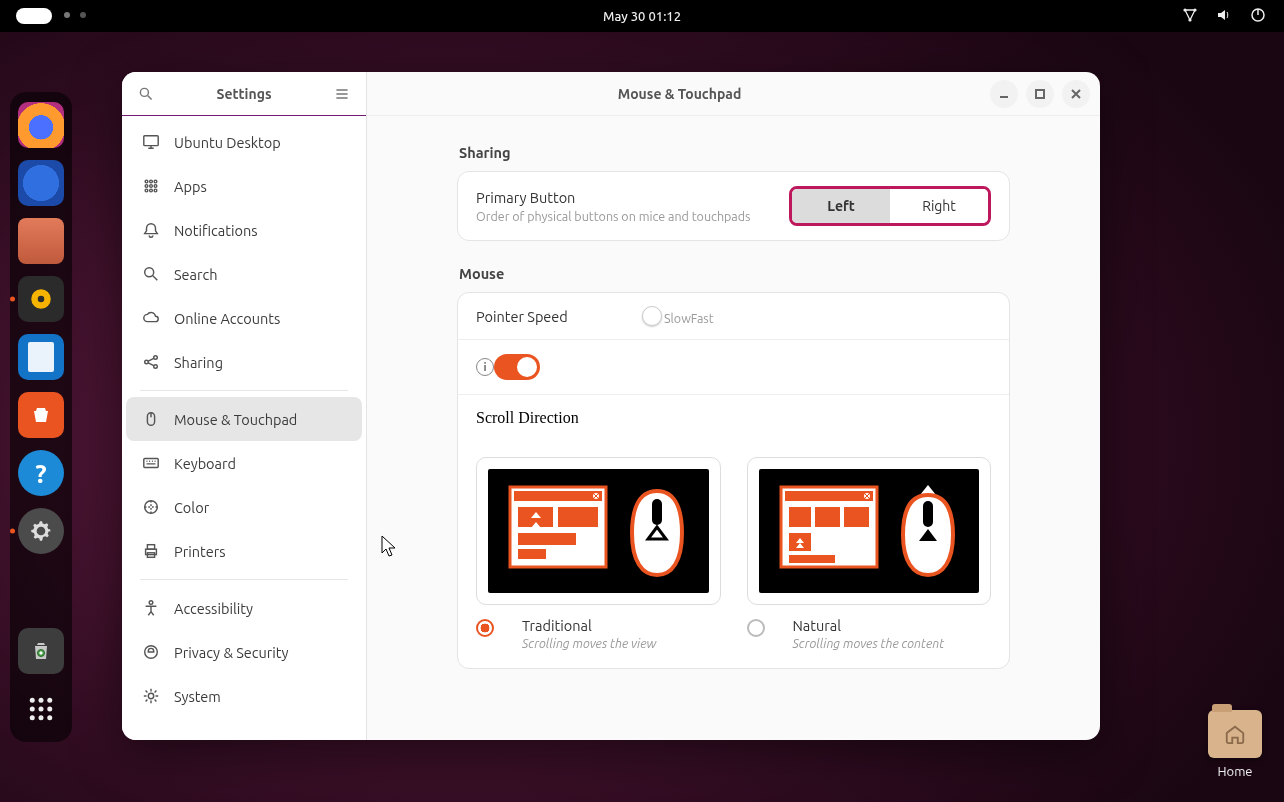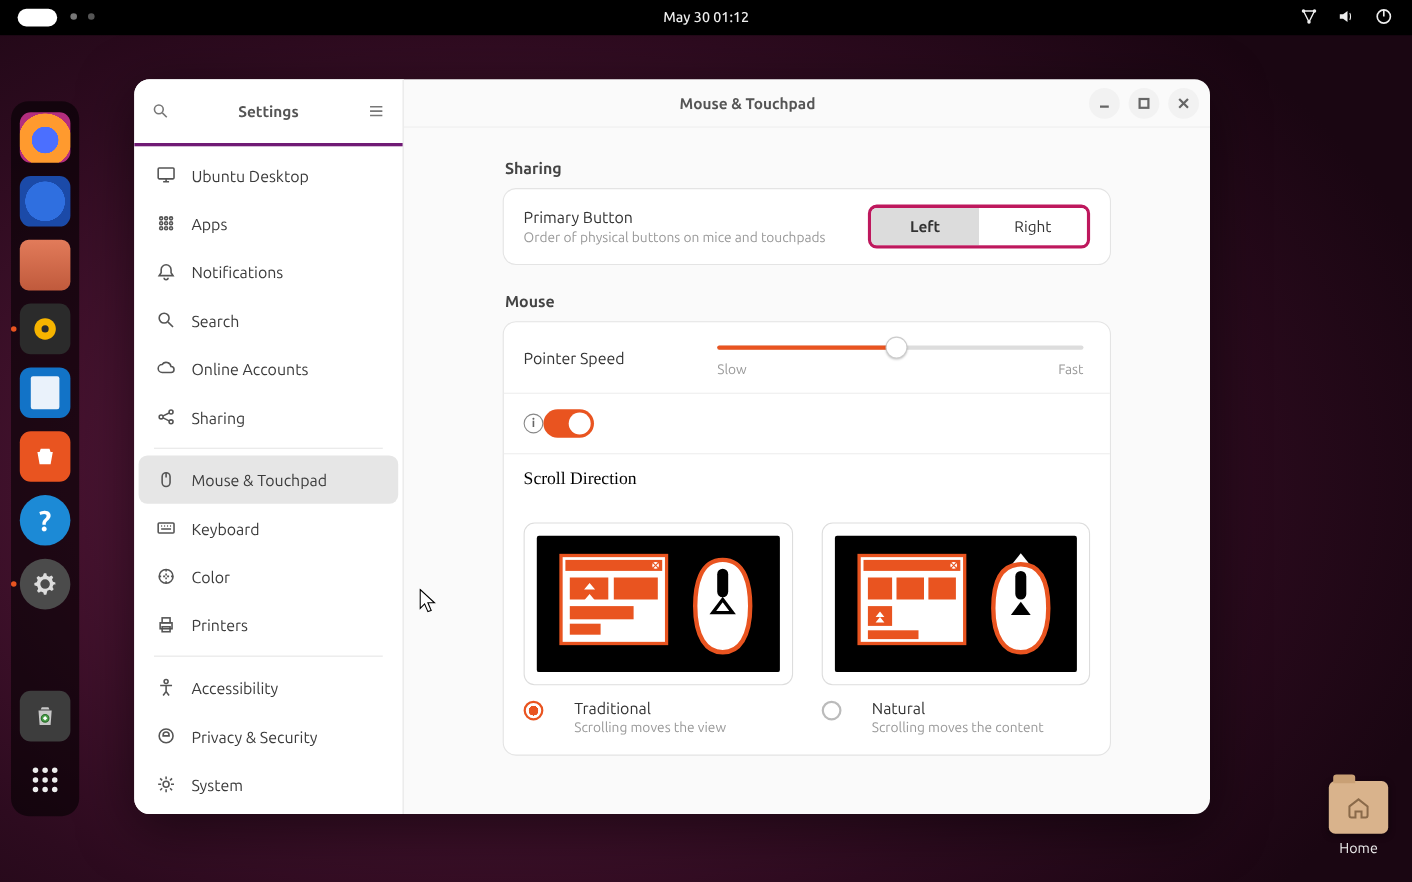--- a/index.html
+++ b/index.html
@@ -39,21 +39,21 @@
   .dock .app .dot{ position:absolute; left:-8px; top:50%; transform:translateY(-50%); width:5px;height:5px;border-radius:50%; background:#e95420;}
   .dock .spacer{flex:1;}
 
   
   .win {
     position:absolute; left:122px; top:72px; width:978px; height:668px;
     background:#fafafa; border-radius:14px; box-shadow:0 12px 48px rgba(0,0,0,0.5);
     display:flex; overflow:hidden; z-index:60;
   }
   .sidebar { width:245px; background:#fff; border-right:1px solid #e4e4e4; display:flex; flex-direction:column;}
-  .sidebar-header { height:61px; display:flex; align-items:center; padding:0 10px; border-bottom:3px solid #701a75;}
+  .sidebar-header { height:44px; display:flex; align-items:center; padding:0 10px; border-bottom:1px solid #701a75;}
   .sidebar-header .srch{ width:28px; display:flex; align-items:center; justify-content:center; cursor:pointer;}
   .sidebar-header .title{ flex:1; text-align:center; font-weight:700; color:#555; font-size:14px;}
   .sidebar-header .menu{ width:28px; display:flex; align-items:center; justify-content:center; cursor:pointer;}
   .sidebar-list{ flex:1; overflow-y:auto; padding:4px;}
   .side-item{ height:44px; display:flex; align-items:center; gap:14px; padding:0 16px; border-radius:8px; cursor:pointer; color:#3b3b3b; font-size:14.5px;}
   .side-item.sel{ background:#e6e6e6;}
   .side-item svg{ width:18px;height:18px; fill:none; stroke:#555; stroke-width:1.6;}
   .side-sep{ height:1px; background:#e6e6e6; margin:6px 14px;}
 
   .content{ flex:1; display:flex; flex-direction:column;}
@@ -68,41 +68,41 @@
   .row{ padding:14px 18px; display:flex; align-items:center; }
   .row + .row{ border-top:1px solid #eee;}
   .row .lbl{ font-size:14.5px; color:#333;}
   .row .sub{ font-size:12.5px; color:#999; margin-top:3px;}
 
   .seg{ display:flex; border:3px solid #be185d; border-radius:8px; overflow:hidden;}
   .seg .opt{ width:98px; height:34px; display:flex;align-items:center;justify-content:center; font-size:14px; color:#333; cursor:pointer; background:#fff;}
   .seg .opt.sel{ background:#dcdcdc; font-weight:600;}
 
   
-  .slider-wrap{ flex:1; display:flex; flex-direction:column; align-items:stretch; margin-left:30px;}
+  .slider-wrap{ flex:1; display:flex; flex-direction:row; align-items:stretch; margin-left:30px;}
   .slider{ position:relative; height:18px; margin:0 6px;}
   .track{ position:absolute; left:0; right:0; top:7px; height:4px; background:#ddd; border-radius:2px;}
   .track-fill{ position:absolute; left:0; top:7px; height:4px; background:#e95420; border-radius:2px;}
   .thumb{ position:absolute; top:-1px; width:20px;height:20px;border-radius:50%; background:#fff; border:1px solid #ccc; box-shadow:0 1px 2px rgba(0,0,0,0.2); transform:translateX(-50%); cursor:grab;}
   .slider-labels{ display:flex; justify-content:space-between; font-size:12.5px; color:#999; margin:4px 6px 0;}
 
   .toggle{ width:46px;height:26px;border-radius:13px; background:#e95420; position:relative; cursor:pointer;}
   .toggle::after{content:""; position:absolute; right:3px; top:3px; width:20px;height:20px;border-radius:50%; background:#fff;}
   .info-ico{ width:18px;height:18px;border:1.5px solid #888;border-radius:50%; display:flex;align-items:center;justify-content:center; font-size:11px;color:#666; font-weight:700;}
 
   .scroll-section{ padding:14px 18px 18px;}
   .scroll-cards{ display:flex; gap:26px; }
   .scroll-card{ flex:1; }
   .preview{ height:148px; border:1px solid #ddd; border-radius:10px; padding:11px; background:#fff;}
   .preview-inner{ width:100%; height:100%; background:#000; border-radius:2px; display:flex; align-items:center; justify-content:center; gap:18px; padding:10px;}
   .radio-row{ display:flex; gap:28px; align-items:flex-start; margin-top:12px; cursor:pointer;}
   .radio{ width:18px;height:18px;border-radius:50%; border:2px solid #bbb; margin-top:2px; flex-shrink:0;}
   .radio.on{ border-color:#e95420; background:radial-gradient(circle,#e95420 0 45%, #fff 46% 100%);}
   .radio-lbl{ font-size:14.5px; color:#333;}
-  .radio-sub{ font-size:12.5px; color:#999; margin-top:2px;}
+  .radio-sub{ font-size:12.5px; color:#999; margin-top:2px;font-style:italic;}
 
   
   .home-icon{ position:absolute; right:22px; bottom:24px; text-align:center; color:#eee; font-size:13px; z-index:40;}
   .home-icon .folder{ width:54px;height:48px; background:#d9b38c; border-radius:6px; position:relative; margin:0 auto 6px; box-shadow:0 2px 6px rgba(0,0,0,0.4); display:flex;align-items:center;justify-content:center;}
   .home-icon .folder::before{content:"";position:absolute;top:-6px;left:4px;width:20px;height:8px;background:#c9a075;border-radius:3px 3px 0 0;}
   .home-icon svg{width:22px;height:22px;stroke:#8a6a4a;fill:none;stroke-width:2;}
 
   .cursor{ position:absolute; left:381px; top:535px; z-index:200; pointer-events:none;}
 </style>
 </head>

